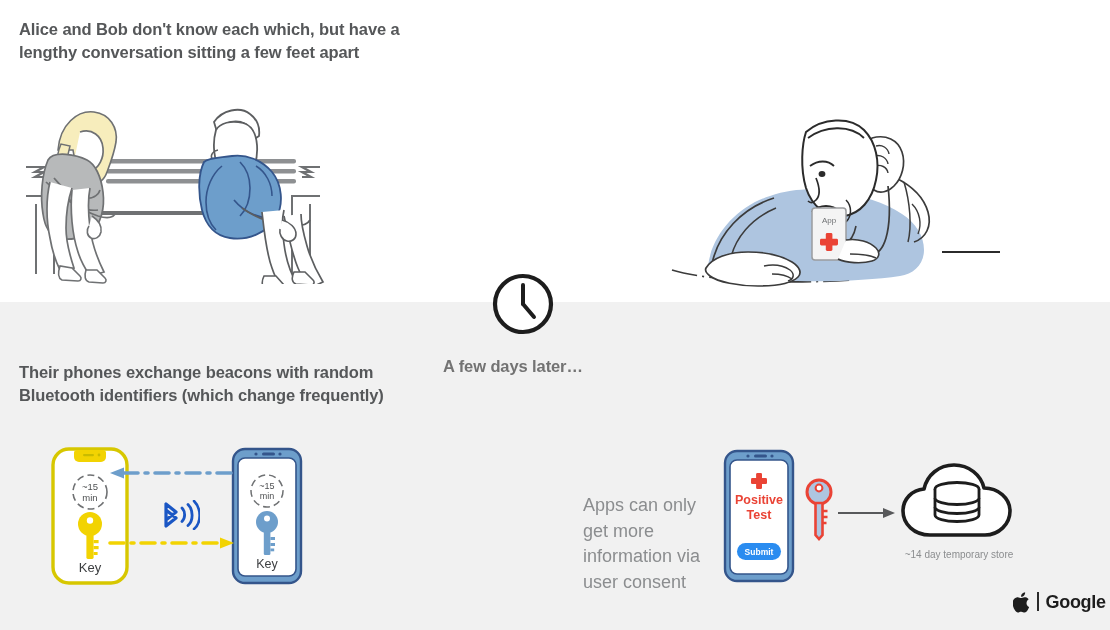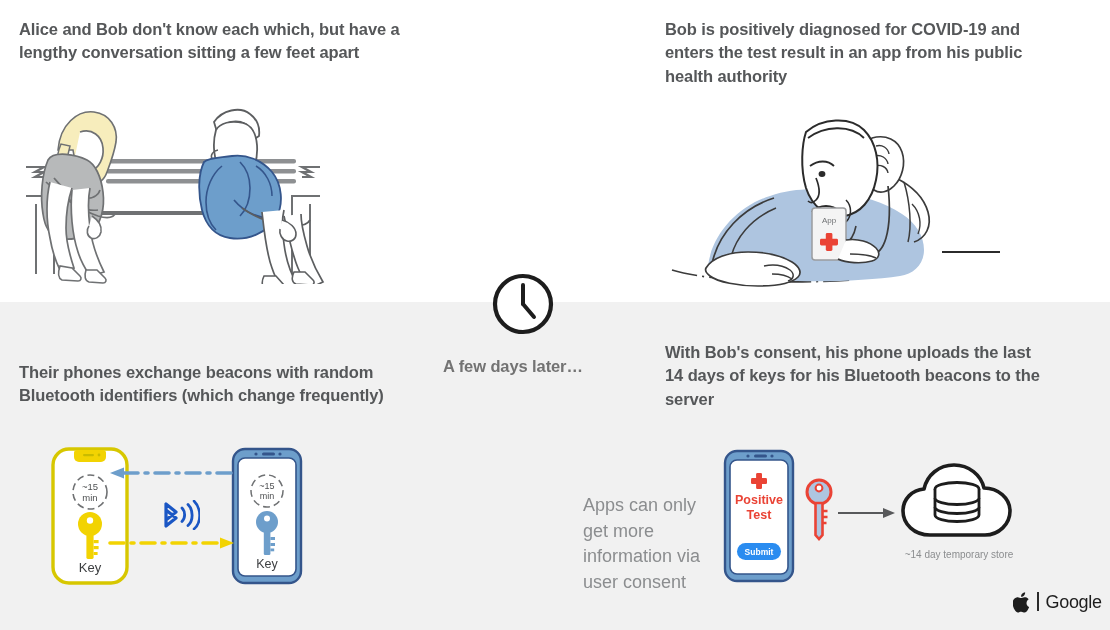--- a/index.html
+++ b/index.html
@@ -55,21 +55,21 @@
   #bt-icon{position:absolute;left:156px;top:500px;}
   #arrow-blue{position:absolute;left:108px;top:466px;}
   #arrow-yellow{position:absolute;left:108px;top:536px;}
 
   #phone-positive{position:absolute;left:723px;top:449px;}
   #key-red{position:absolute;left:803px;top:477px;}
   #arrow-gray{position:absolute;left:838px;top:505px;}
   #cloud-store{position:absolute;left:900px;top:461px;}
 
   
-  #footer-logo{position:absolute;left:1013px;top:592px;display:flex;align-items:flex-start;gap:7px;}
+  #footer-logo{position:absolute;left:1013px;top:592px;display:flex;align-items:flex-start;gap:7px;font-weight:bold;}
   #footer-logo .divider{width:1.5px;height:19px;background:#2b2b2b;}
   #footer-logo .gword{font-size:18px;color:#1d1d1d;letter-spacing:-0.3px;font-family:"Liberation Sans",sans-serif;}
 </style>
 </head>
 <body>
 
 <div class="stage">
 
   <div class="band-top"></div>
   <div class="band-bottom"></div>
@@ -141,21 +141,20 @@
         <path d="M266 112 c4 18 8 38 14 52 c4 10 8 16 12 20 l13-6 c-6-10-12-22-16-36 c-4-14-6-24-6-32" fill="#ffffff" stroke="#5c5e60" stroke-width="1.7"></path>
 
         <path d="M264 116 c8 2 14 8 14 14 c0 5-4 8-9 7 c-5-1-8-7-7-12" fill="#ffffff" stroke="#5c5e60" stroke-width="1.6"></path>
 
         <path d="M246 172 c-3 6-2 12 2 13 l16 1 c3 0 4-3 2-5 l-8-9 z" fill="#ffffff" stroke="#5c5e60" stroke-width="1.6"></path>
         <path d="M276 168 c-3 6-2 11 2 12 l15 1 c3 0 4-3 2-5 l-8-8 z" fill="#ffffff" stroke="#5c5e60" stroke-width="1.6"></path>
       </g>
     </svg>
   </div>
 
-  <div class="headline" id="txt-topright">Bob is positively diagnosed for COVID-19 and enters the test result in an app from his public health authority</div>
 
   <div class="illus" id="illus-sickman">
     <svg width="340" height="185" viewBox="0 0 340 185" fill="none">
 
       <path d="M12 158 c40 12 120 14 180 10" stroke="#3b3b3b" stroke-width="1.6" fill="none" stroke-dasharray="26 5 2 5"></path>
       <path d="M282 140 h58" stroke="#2b2b2b" stroke-width="1.8"></path>
 
       <path d="M48 154 c4-32 30-60 62-70 c24-8 48-8 70-4 c22 4 44 10 62 22 c14 9 22 22 22 36 c0 14-10 24-24 26 c-26 4-66 6-102 5 c-34-1-66-4-82-9 c-6-2-8-4-8-6 z" fill="#aec5e0"></path>
 
       <path d="M52 152 c6-30 30-56 62-66" fill="none" stroke="#3b3b3b" stroke-width="1.7"></path>
@@ -276,21 +275,20 @@
 
   <div id="bt-icon">
     <svg width="44" height="30" viewBox="0 0 44 30" fill="none">
       <path d="M10 4 L20 12 L10 20 L10 4 M10 10 L20 18 L10 26 L10 10" stroke="#1a56c4" stroke-width="3.2" fill="none" stroke-linejoin="round" stroke-linecap="round"></path>
       <path d="M26 8 c3.5 3.5 3.5 10 0 13.5" stroke="#1a56c4" stroke-width="2.8" fill="none" stroke-linecap="round"></path>
       <path d="M32 4.5 c5.5 5.5 5.5 16 0 21" stroke="#1a56c4" stroke-width="2.8" fill="none" stroke-linecap="round"></path>
       <path d="M38 1 c7.5 7.5 7.5 22 0 28" stroke="#1a56c4" stroke-width="2.6" fill="none" stroke-linecap="round"></path>
     </svg>
   </div>
 
-  <div class="headline" id="txt-botright">With Bob's consent, his phone uploads the last 14 days of keys for his Bluetooth beacons to the server</div>
 
   <div class="small-note">Apps can only get more information via user consent</div>
 
   <div id="phone-positive">
     <svg width="72" height="134" viewBox="0 0 72 134" fill="none">
       <rect x="2" y="2" width="68" height="130" rx="12" fill="#6d9ecb" stroke="#34558b" stroke-width="2.4"></rect>
       <rect x="7" y="11" width="58" height="114" rx="7" fill="#ffffff" stroke="#34558b" stroke-width="1.6"></rect>
       <circle cx="25" cy="7" r="1.6" fill="#34558b"></circle>
       <rect x="31" y="5.5" width="13" height="3" rx="1.5" fill="#34558b"></rect>
       <circle cx="49" cy="7" r="1.6" fill="#34558b"></circle>

